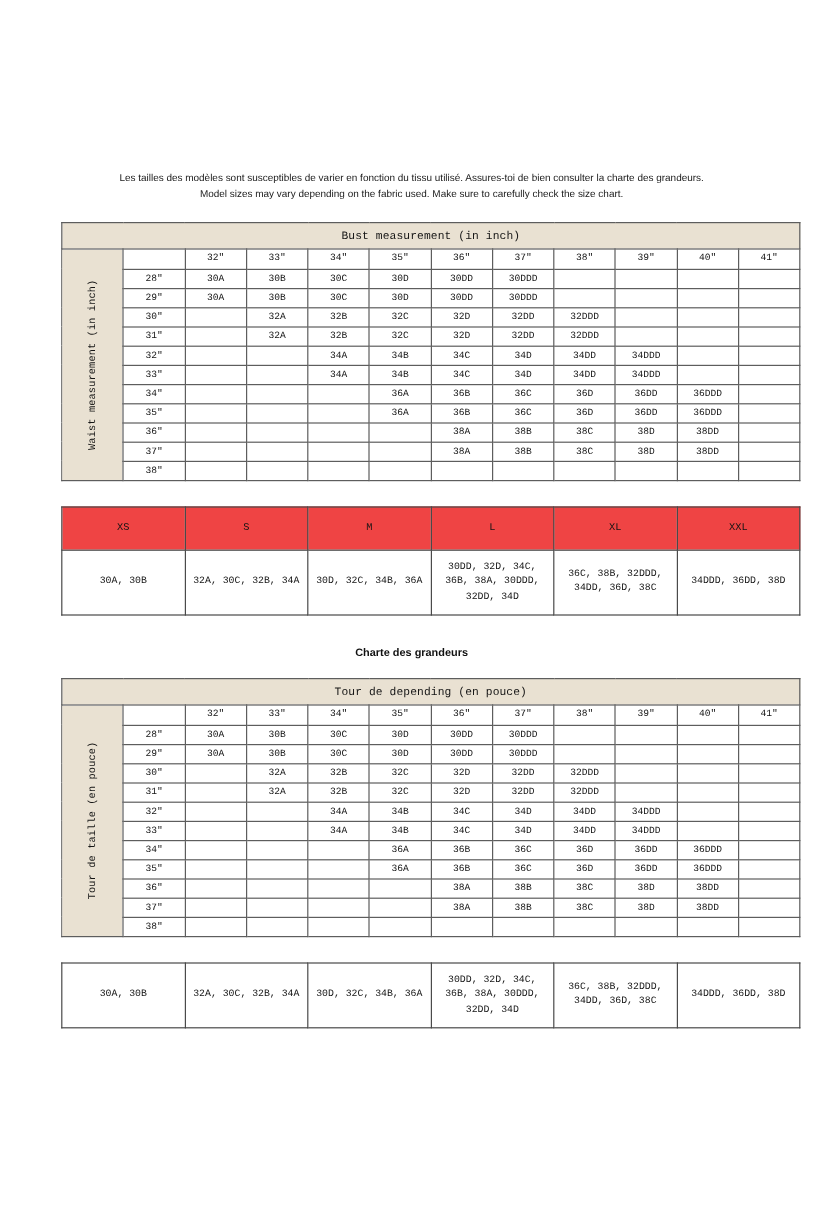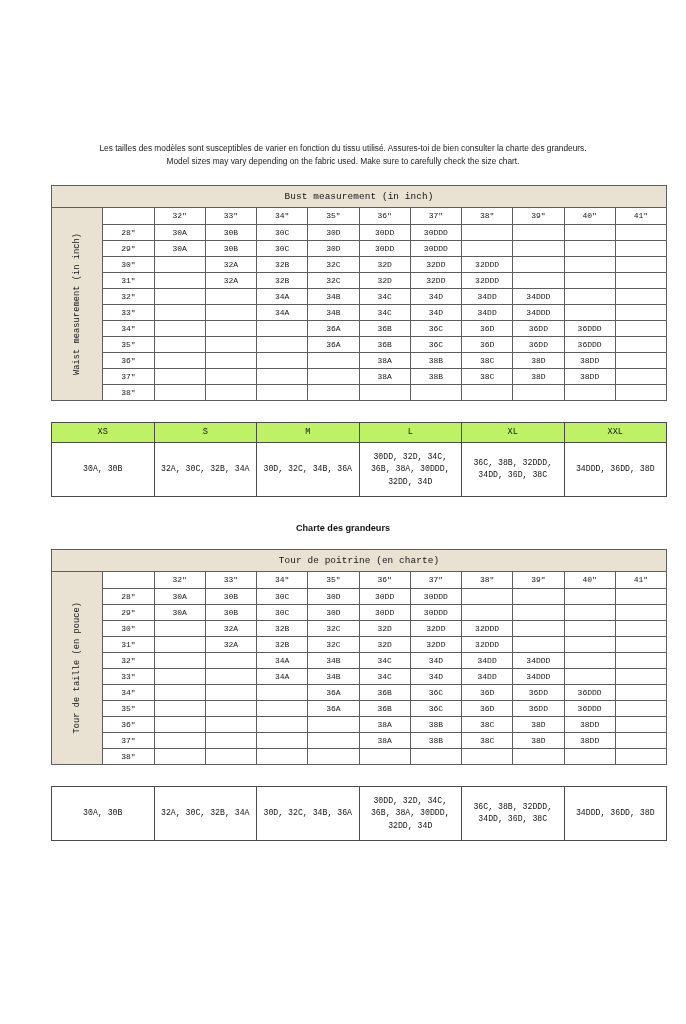--- a/index.html
+++ b/index.html
@@ -92,22 +92,22 @@
     margin-top: 21px;
   }
   .cat-table td {
     border: 1px solid #4a4a4a;
     text-align: center;
     font-size: 8.2px;
     color: #141414;
     padding: 2px 3px;
   }
   .cat-table tr.cat-head td {
-    background: #bef264;
-    height: 20px;
+    background: #ef4444;
+    height: 36px;
     font-size: 8.6px;
   }
   .cat-table tr.cat-body td {
     height: 54px;
     line-height: 1.5;
   }
 </style>
 </head>
 <body>
 
@@ -305,21 +305,21 @@
           <td>34DDD, 36DD, 38D</td>
         </tr>
       </tbody>
   </table>
 
   <div class="section-title" style="margin-top:26px">Charte des grandeurs</div>
 
   <table>
     <tbody>
         <tr>
-          <td class="banner" colspan="12">Tour de poitrine (en charte)</td>
+          <td class="banner" colspan="12">Tour de depending (en pouce)</td>
         </tr>
         <tr class="grid-head">
           <td class="rotlabel" rowspan="12">
             <span>Tour de taille (en pouce)</span>
           </td>
           <td class="rowhead"></td>
           <td>32"</td>
           <td>33"</td>
           <td>34"</td>
           <td>35"</td>

